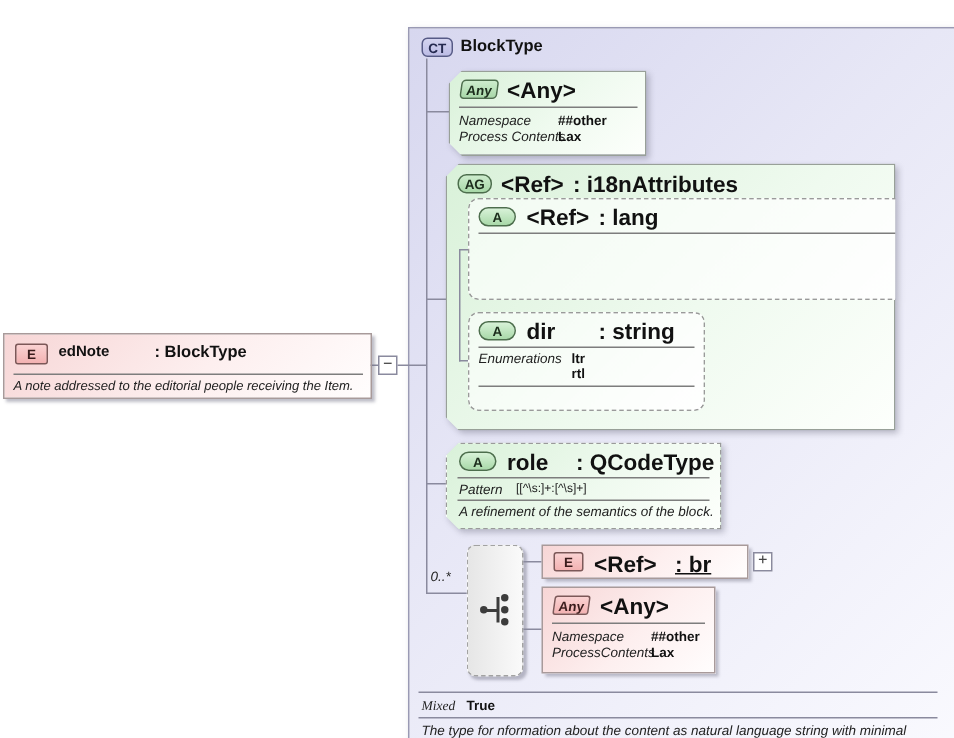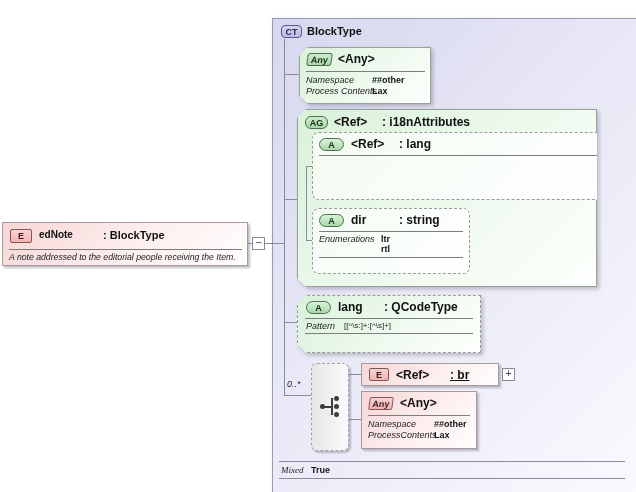--- a/index.html
+++ b/index.html
@@ -24,21 +24,21 @@
   .rounded{border-radius:7px;}
   
   .badge{position:absolute;display:flex;align-items:center;justify-content:center;
     font-size:9px;font-weight:bold;color:#1c2c1c;box-sizing:border-box;}
   .badge-ct{background:linear-gradient(#d4d4f0,#bcbce6);border:1px solid #565a86;border-radius:4px;color:#252a50;}
   .badge-green{background:linear-gradient(#cdeccd,#a8d8a8);border:1px solid #4d6e4d;border-radius:3px;}
   .badge-pill{background:linear-gradient(#d8f2d8,#a9d9a9);border:1px solid #4d6e4d;border-radius:7px;}
   .badge-pink{background:linear-gradient(#fad2d2,#f3b2b2);border:1px solid #7c5858;border-radius:2px;color:#3a1c1c;}
   .badge-skew{transform:skewX(-8deg);}
   
-  .hname{position:absolute;font-size:12px;font-weight:bold;color:#111;white-space:nowrap;}
+  .hname{position:absolute;font-size:15px;font-weight:bold;color:#111;white-space:nowrap;}
   .prow{position:absolute;display:flex;font-size:9px;white-space:nowrap;}
   .plabel{font-style:italic;color:#222;}
   .pval{font-weight:bold;color:#111;}
   .anno{position:absolute;font-size:9px;font-style:italic;color:#222;line-height:11px;white-space:nowrap;}
   .sep{position:absolute;height:1px;background:#7d7d7d;}
   
   .hline{position:absolute;height:1px;background:#8a8a9e;}
   .vline{position:absolute;width:1px;background:#8a8a9e;}
   
   .expander{position:absolute;width:13px;height:13px;background:#fff;border:1px solid #8a8a9e;
@@ -111,28 +111,29 @@
             </span>
           </div>
           <div class="sep" style="left:6px;top:48px;width:144px;"></div>
         </div>
       </div>
     </div>
 
     <div class="abs fshadow" style="left:24px;top:276px;width:184px;height:58px;">
       <div class="box dashed green bevel fill">
         <div class="badge badge-pill" style="left:8px;top:5px;width:25px;height:13px;">A</div>
-        <div class="hname" style="left:40px;top:4px;">lang</div>
+        <div class="hname" style="left:40px;top:4px;">role</div>
         <div class="hname" style="left:86px;top:4px;">: QCodeType</div>
         <div class="sep" style="left:7px;top:22px;width:168px;"></div>
         <div class="prow" style="left:8px;top:25px;">
           <span class="plabel" style="width:38px;">Pattern</span>
           <span style="font-size:8px;color:#222;">[[^\s:]+:[^\s]+]</span>
         </div>
         <div class="sep" style="left:7px;top:37px;width:168px;"></div>
+        <div class="anno" style="left:8px;top:40px;">A refinement of the semantics of the block.</div>
       </div>
     </div>
 
     <div class="anno" style="left:14px;top:360px;">0..*</div>
     <div class="abs seqbox shadow" style="left:38px;top:344px;width:38px;height:88px;">
       <div class="abs" style="left:8px;top:32px;width:21px;height:21px;">
         <span class="dot" style="left:0;top:8px;"></span>
         <span class="hline" style="left:3px;top:10px;width:9px;background:#3c3c3c;height:2px;"></span>
         <span class="vline" style="left:11px;top:2px;height:17px;background:#3c3c3c;width:2px;"></span>
         <span class="dot" style="left:14px;top:0;"></span>
@@ -164,20 +165,21 @@
       </div>
     </div>
 
     <div class="sep" style="left:6px;top:442px;width:346px;background:#8a8a9e;"></div>
     <div class="prow" style="left:8px;top:446px;">
       <span class="plabel" style="width:30px;font-family:Liberation Serif, serif;">Mixed</span>
       <span class="pval">True</span>
     </div>
     <div class="sep" style="left:6px;top:459px;width:346px;background:#8a8a9e;"></div>
     <div class="anno" style="left:8px;top:463px;">
+      <span style="display:block">The type for nformation about the content as natural language string with minimal</span>
     </div>
   </div>
 
   <div class="hline" style="left:246px;top:243px;width:38px;"></div>
   <div class="abs box pink shadow" style="left:2px;top:222px;width:246px;height:44px;">
     <div class="badge badge-pink" style="left:7px;top:6px;width:22px;height:14px;">E</div>
     <div class="hname" style="left:36px;top:6px;font-size:10px;">edNote</div>
     <div class="hname" style="left:100px;top:6px;font-size:11px;">: BlockType</div>
     <div class="sep" style="left:6px;top:26px;width:233px;"></div>
     <div class="anno" style="left:6px;top:29px;font-size:8.7px;">A note addressed to the editorial people receiving the Item.</div>

